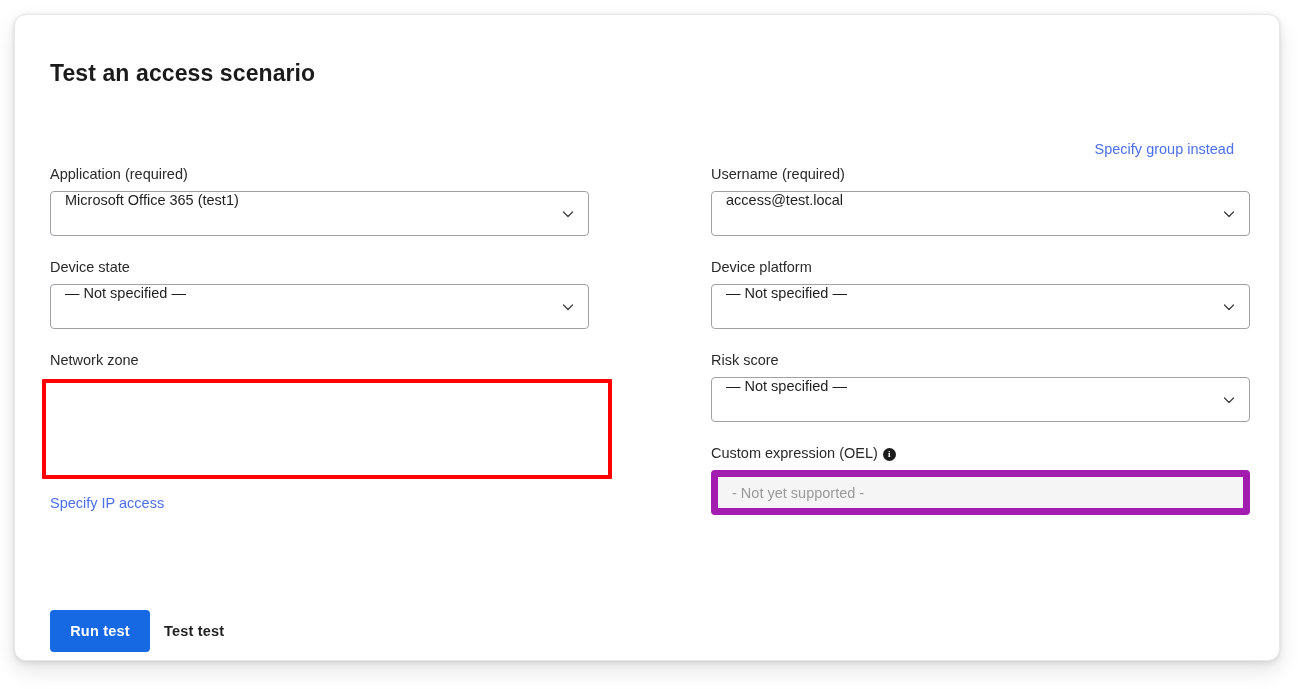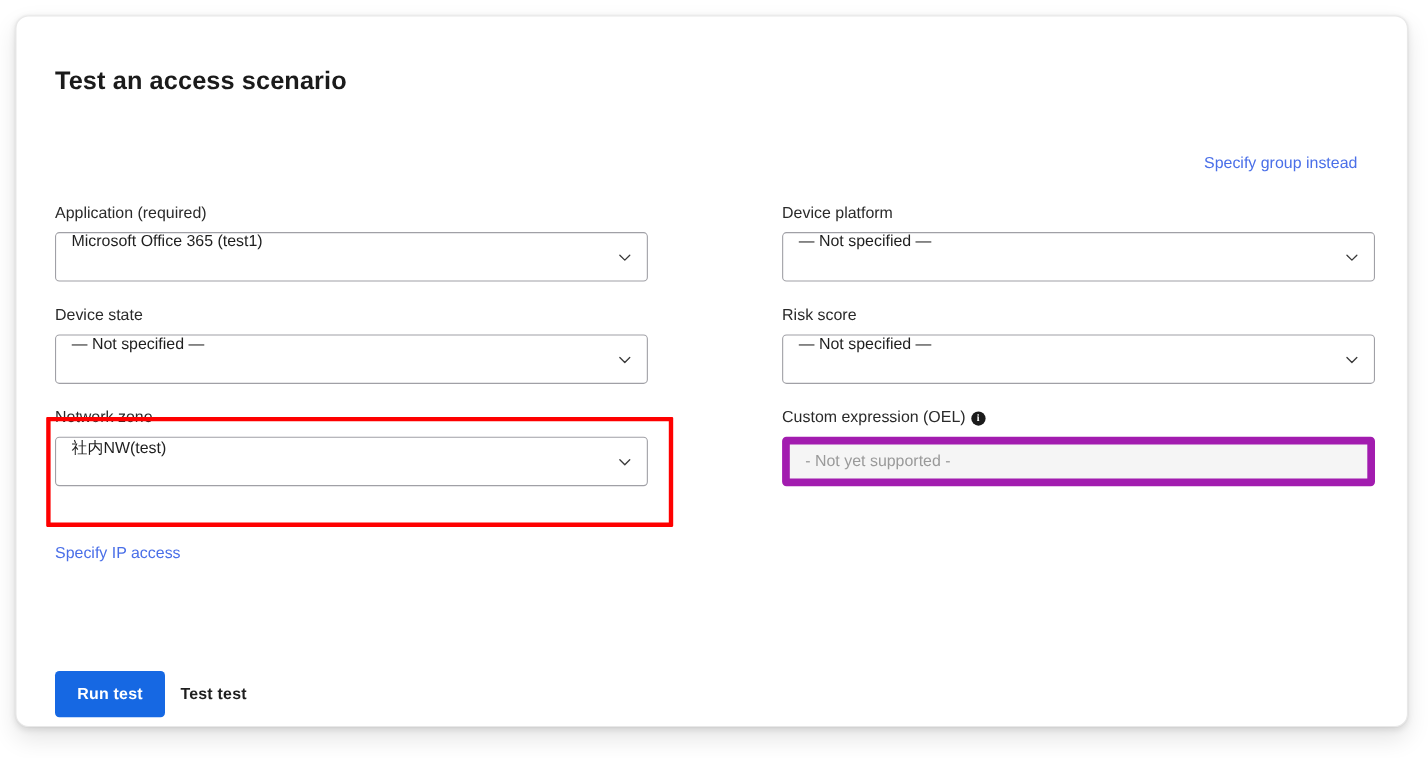--- a/index.html
+++ b/index.html
@@ -81,21 +81,20 @@
 
   .field { position: relative; margin-bottom: 22px; }
 
   .field-label {
     display: block;
     font-size: 14.5px;
     color: #2a2a2a;
     margin-bottom: 8px;
     line-height: 18px;
     white-space: nowrap;
-    margin-top: 20px;
   }
 
   .select-box {
     position: relative;
     width: 100%;
     height: 45px;
     background: #ffffff;
     border: 1px solid #a0a0a6;
     border-radius: 4px;
     display: flex;
@@ -243,34 +242,37 @@
               <span class="chevron">
                 <svg viewBox="0 0 14 14">
                     <path d="M2.5 5 L7 9.5 L11.5 5" fill="none" stroke="#3a3a3a" stroke-width="1.2" stroke-linecap="round" stroke-linejoin="round"></path>
                   </svg>
               </span>
             </div>
           </div>
 
           <div class="field">
             <label class="field-label">Network zone</label>
-            <div class="select-box">
-              <span class="select-value">社内NW(test)</span>
-              <span class="chevron">
-                <svg viewBox="0 0 14 14">
-                    <path d="M2.5 5 L7 9.5 L11.5 5" fill="none" stroke="#3a3a3a" stroke-width="1.2" stroke-linecap="round" stroke-linejoin="round"></path>
-                  </svg>
-              </span>
-            </div>
           </div>
 
         </div>
 
         <div class="col-right">
 
+          <div class="field">
+            <label class="field-label">Username (required)</label>
+            <div class="select-box">
+              <span class="select-value">access@test.local</span>
+              <span class="chevron">
+                <svg viewBox="0 0 14 14">
+                    <path d="M2.5 5 L7 9.5 L11.5 5" fill="none" stroke="#3a3a3a" stroke-width="1.2" stroke-linecap="round" stroke-linejoin="round"></path>
+                  </svg>
+              </span>
+            </div>
+          </div>
 
           <div class="field">
             <label class="field-label">Device platform</label>
             <div class="select-box">
               <span class="select-value">— Not specified —</span>
               <span class="chevron">
                 <svg viewBox="0 0 14 14">
                     <path d="M2.5 5 L7 9.5 L11.5 5" fill="none" stroke="#3a3a3a" stroke-width="1.2" stroke-linecap="round" stroke-linejoin="round"></path>
                   </svg>
               </span>

